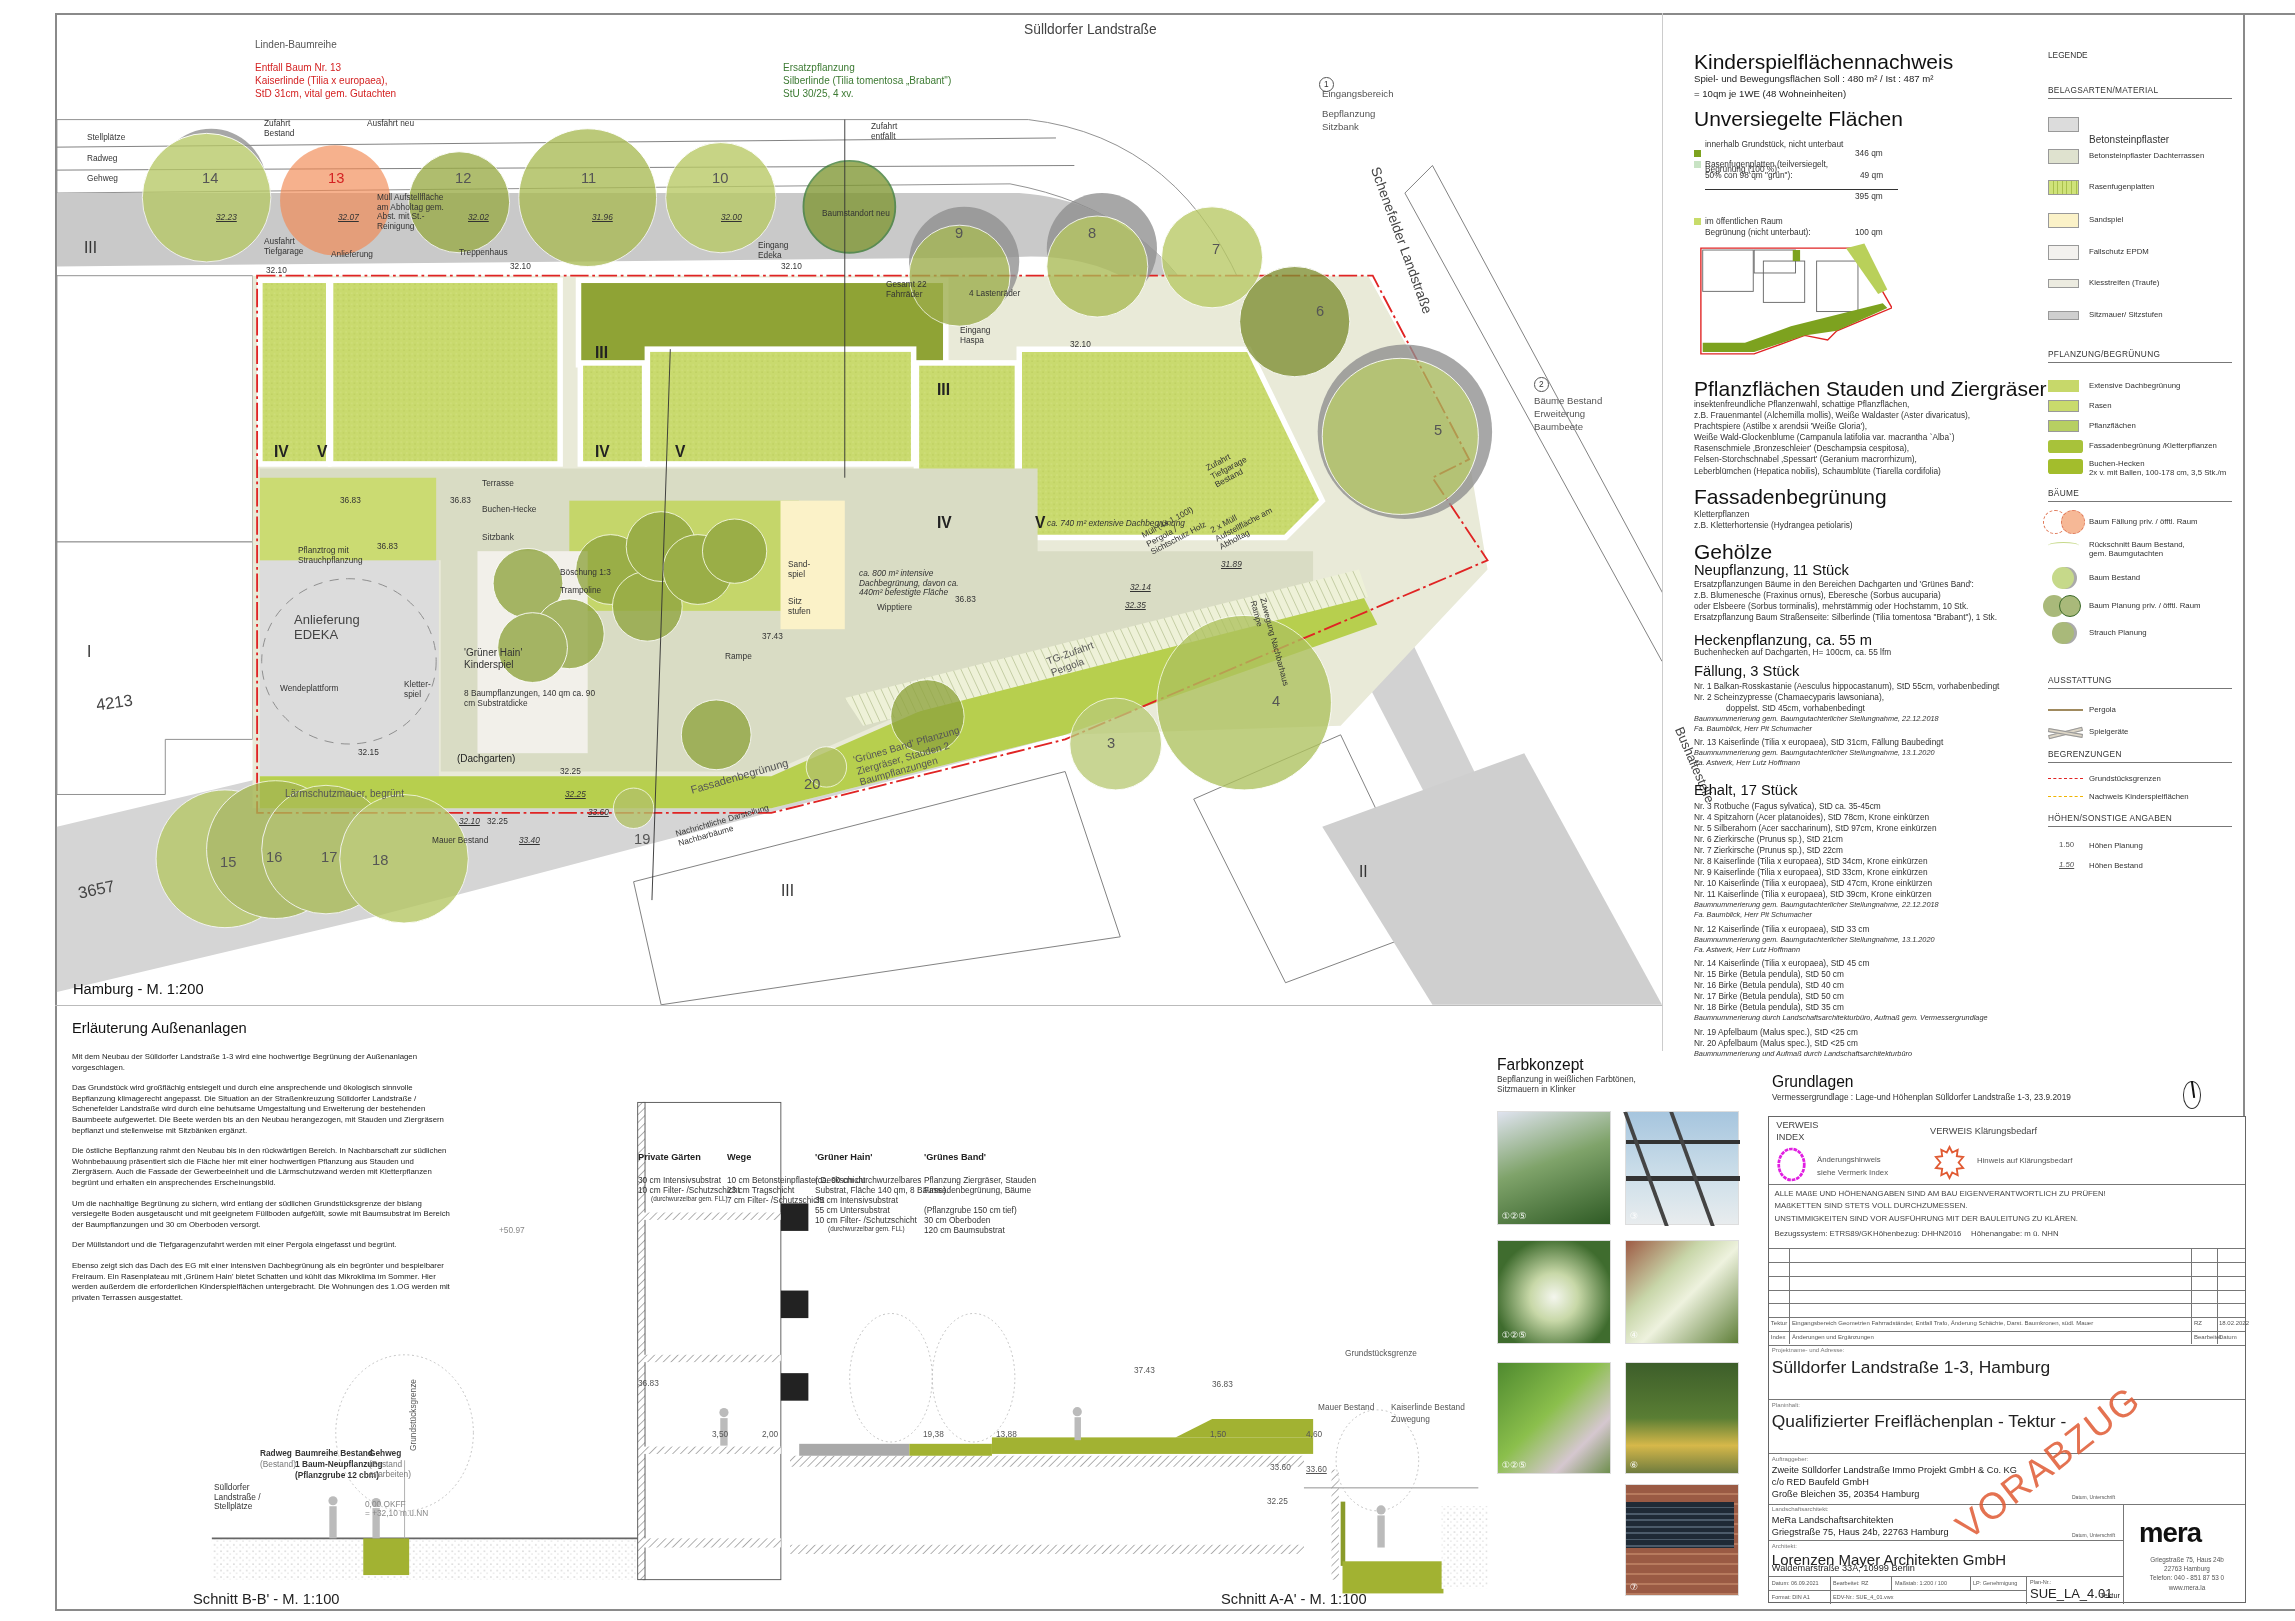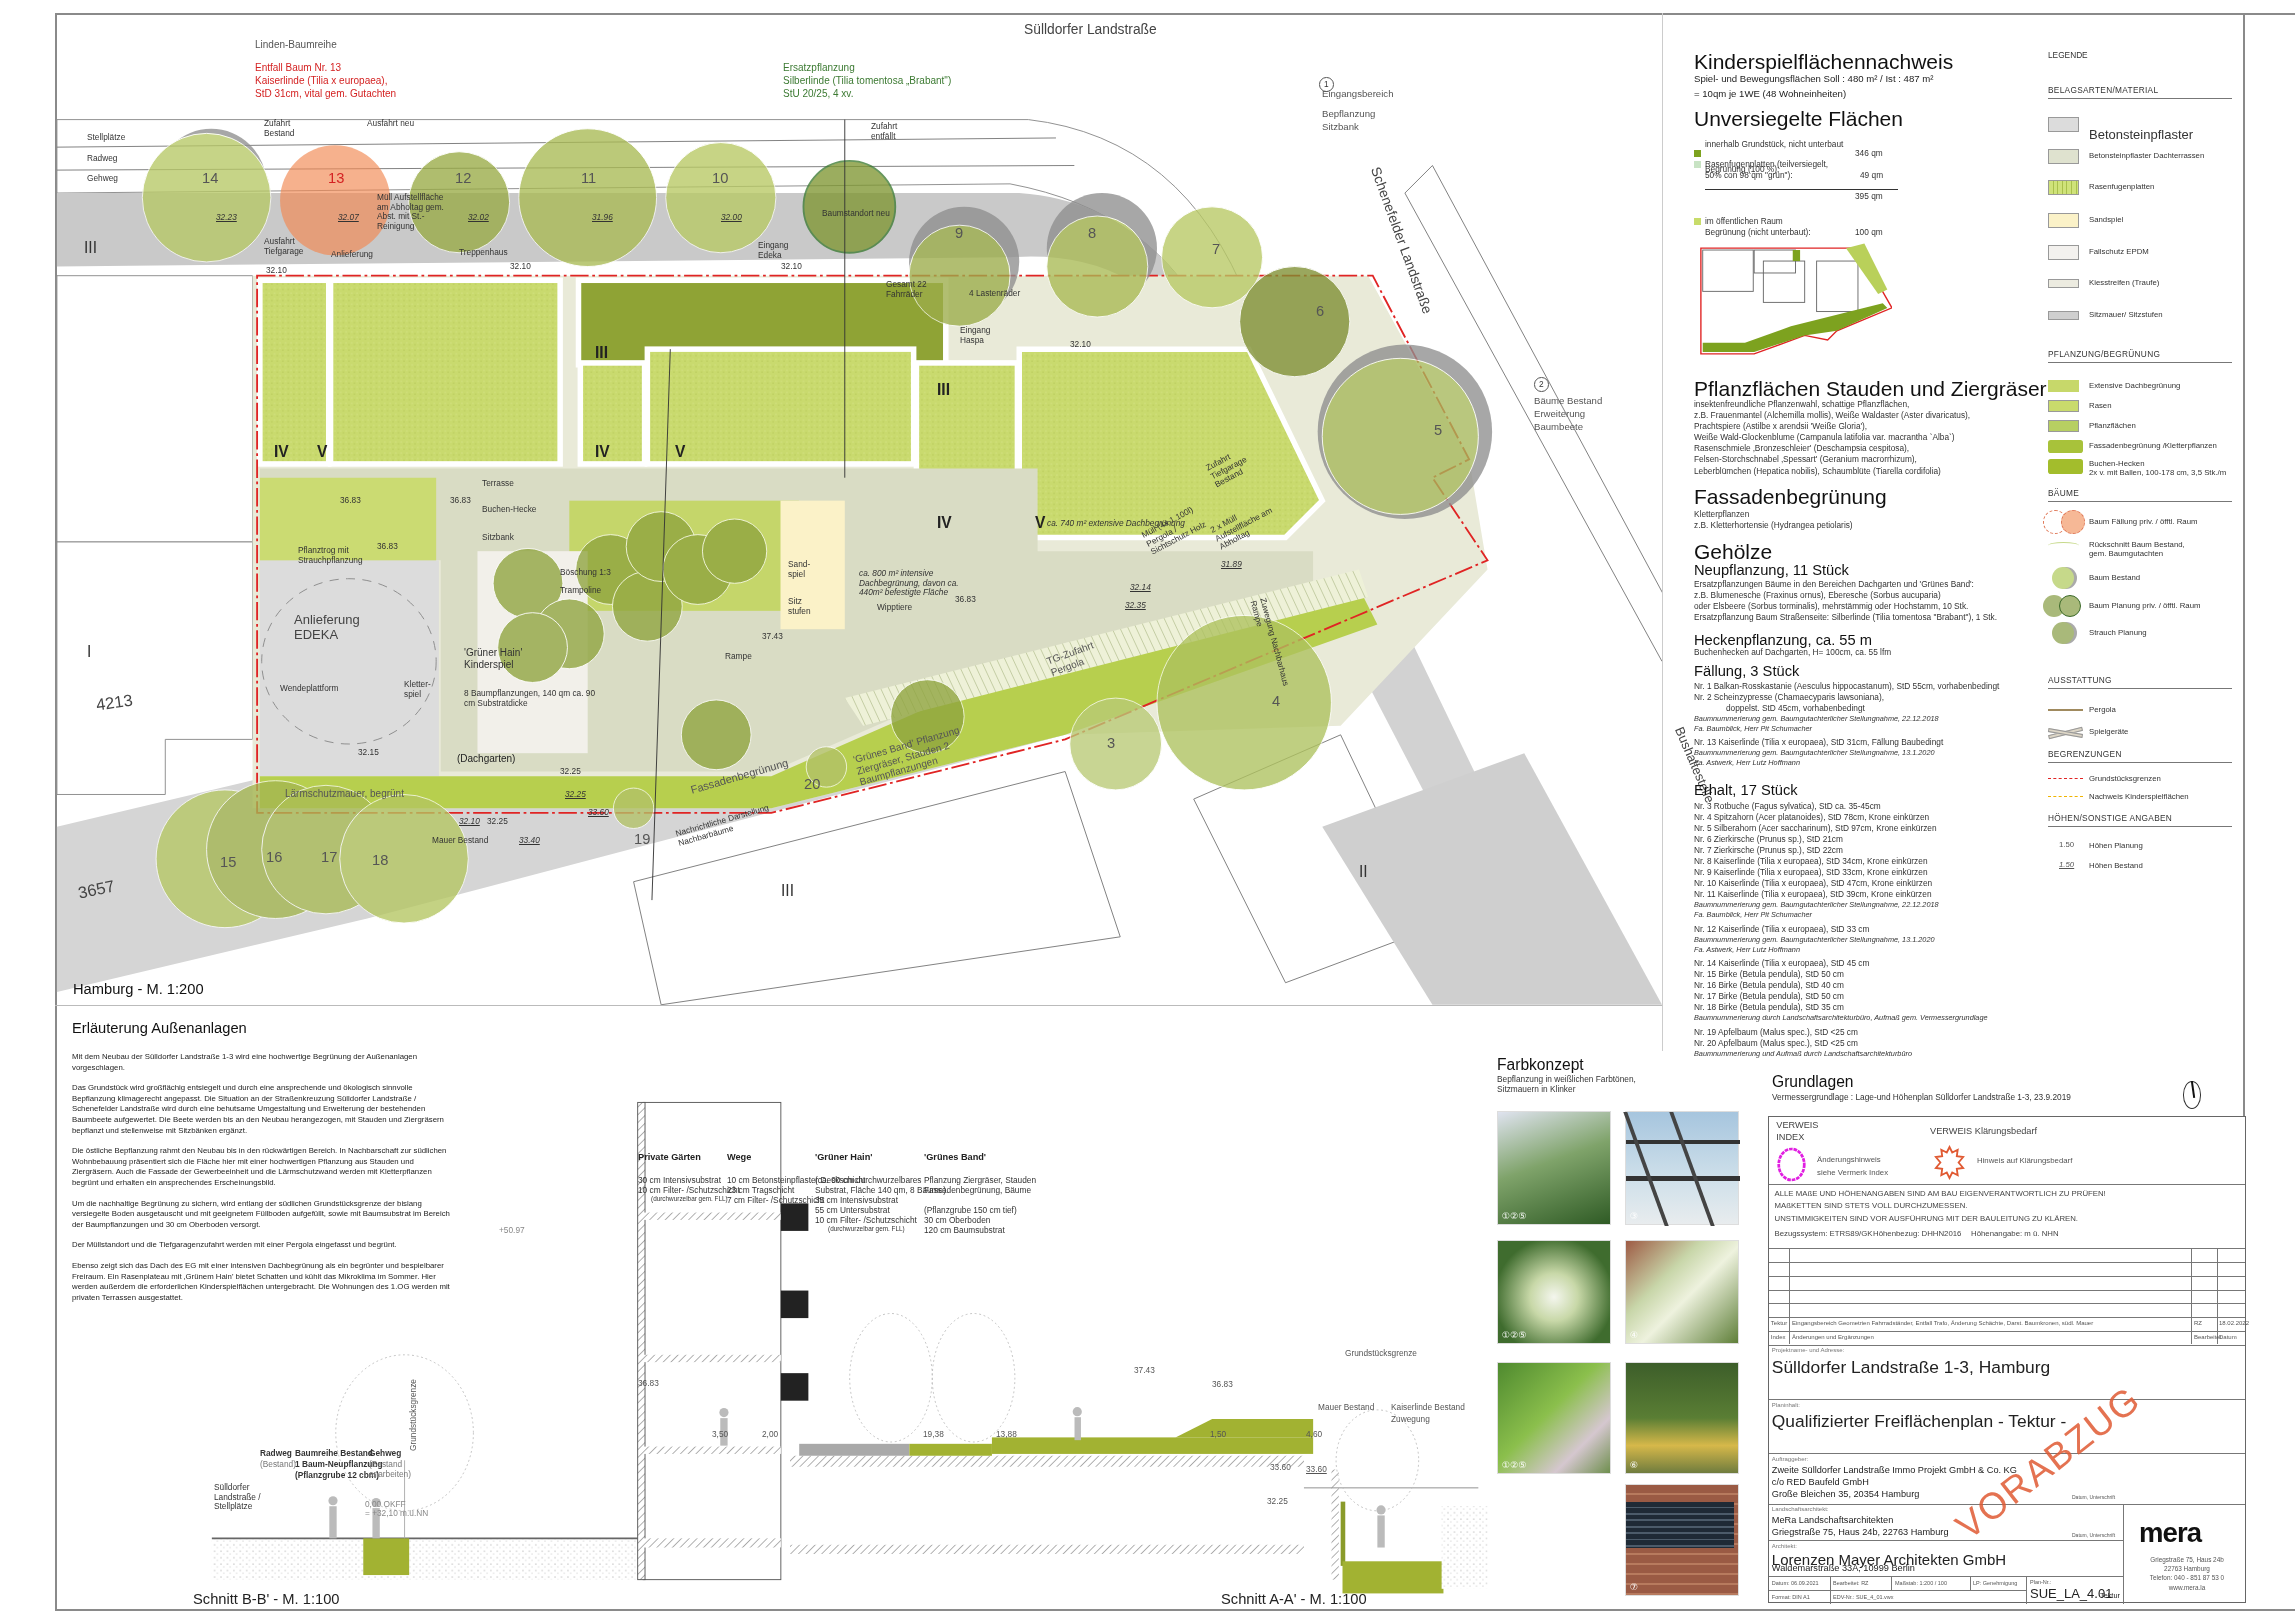--- a/index.html
+++ b/index.html
@@ -131,21 +131,21 @@
 
 <div class="t" style="left:1024px;top:22px;font-size:13.8px;color:#444">Sülldorfer Landstraße</div>
 <div class="t" style="left:1382px;top:165px;font-size:13.8px;color:#444;transform:rotate(70deg);transform-origin:left top">Schenefelder Landstraße</div>
 <div class="t" style="left:1685px;top:725px;font-size:13px;color:#444;transform:rotate(67deg);transform-origin:left top">Bushaltestelle</div>
 <div class="t small gray" style="left:255px;top:39px;font-size:10px">Linden-Baumreihe</div>
 <div class="t small red" style="left:255px;top:62px;font-size:10px">Entfall Baum Nr. 13</div>
 <div class="t small red" style="left:255px;top:75px;font-size:10px">Kaiserlinde (Tilia x europaea),</div>
 <div class="t small red" style="left:255px;top:88px;font-size:10px">StD 31cm, vital gem. Gutachten</div>
 <div class="t small dgreen" style="left:783px;top:62px;font-size:10px">Ersatzpflanzung</div>
 <div class="t small dgreen" style="left:783px;top:75px;font-size:10px">Silberlinde (Tilia tomentosa „Brabant")</div>
-<div class="t small dgreen" style="left:783px;top:88px;font-size:10px">StU 20/25, 4 xv.</div>
+<div class="t small dgreen" style="left:783px;top:88px;font-size:10px">StU 30/25, 4 xv.</div>
 <div class="t xs" style="left:1319px;top:77px;width:14.7px;height:14.7px;border:0.9px solid #555;border-radius:50%;text-align:center;line-height:13.8px">1</div>
 <div class="t small gray" style="left:1322px;top:88px">Eingangsbereich</div>
 <div class="t small gray" style="left:1322px;top:108px">Bepflanzung</div>
 <div class="t small gray" style="left:1322px;top:121px">Sitzbank</div>
 <div class="t xs" style="left:1534px;top:377px;width:14.7px;height:14.7px;border:0.9px solid #555;border-radius:50%;text-align:center;line-height:13.8px">2</div>
 <div class="t small gray" style="left:1534px;top:395px">Bäume Bestand</div>
 <div class="t small gray" style="left:1534px;top:408px">Erweiterung</div>
 <div class="t small gray" style="left:1534px;top:421px">Baumbeete</div>
 <div class="t xs" style="left:87px;top:133px">Stellplätze</div>
 <div class="t xs" style="left:87px;top:154px">Radweg</div>
@@ -342,21 +342,21 @@
   <div class="xs" style="line-height:11px">Nr. 19 Apfelbaum (Malus spec.), StD &lt;25 cm</div>
   <div class="xs" style="line-height:11px">Nr. 20 Apfelbaum (Malus spec.), StD &lt;25 cm</div>
   <div class="xs it" style="line-height:10px;font-size:7.3px">Baumnummerierung und Aufmaß durch Landschaftsarchitekturbüro</div>
 </div>
 
 <div class="abs" style="left:2048px;top:51px;width:197px;height:1010px">
   <div class="t xs" style="left:0;top:0">LEGENDE</div>
   <div class="legend-head" style="top:34px;width:184px">BELAGSARTEN/MATERIAL</div>
   <div class="legend-row" style="top:66px">
       <div class="legend-swatch" style="width:31px;height:14.7px;background:#dcdcdc"></div>
-      <div class="legend-label" style="left:41px;top:10px;font-size:13px">Betonsteinpflaster</div>
+      <div class="legend-label" style="left:41px;top:17px;font-size:10px">Betonsteinpflaster</div>
     </div>
   <div class="legend-row" style="top:98px">
       <div class="legend-swatch" style="width:31px;height:14.7px;background:#dfe2cf"></div>
       <div class="legend-label" style="left:41px;top:1.8px;font-size:7.8px">Betonsteinpflaster Dachterrassen</div>
     </div>
   <div class="legend-row" style="top:129px">
       <div class="legend-swatch" style="width:31px;height:14.7px;background:repeating-linear-gradient(90deg,#cfe27a 0 3.7px,#a9c04c 3.7px 4.6px)"></div>
       <div class="legend-label" style="left:41px;top:1.8px;font-size:7.8px">Rasenfugenplatten</div>
     </div>
   <div class="legend-row" style="top:162px">

